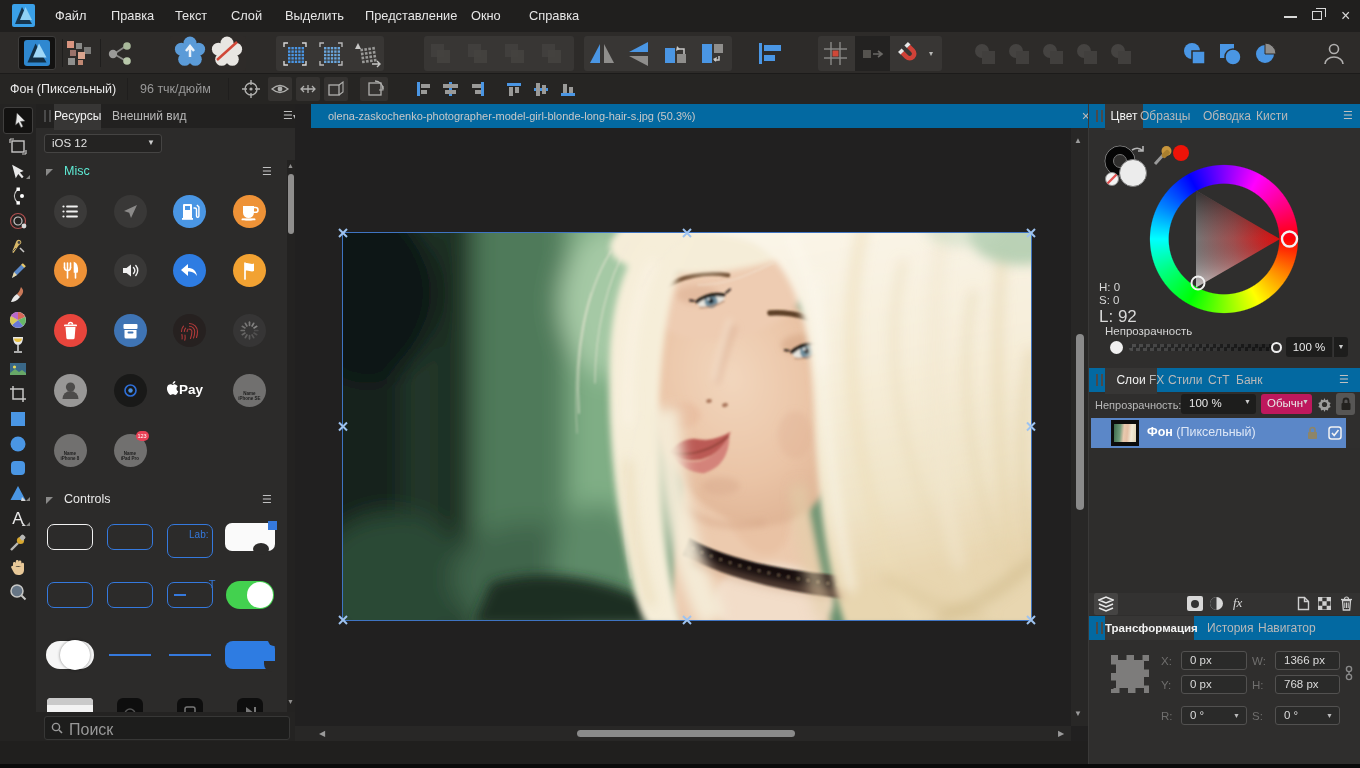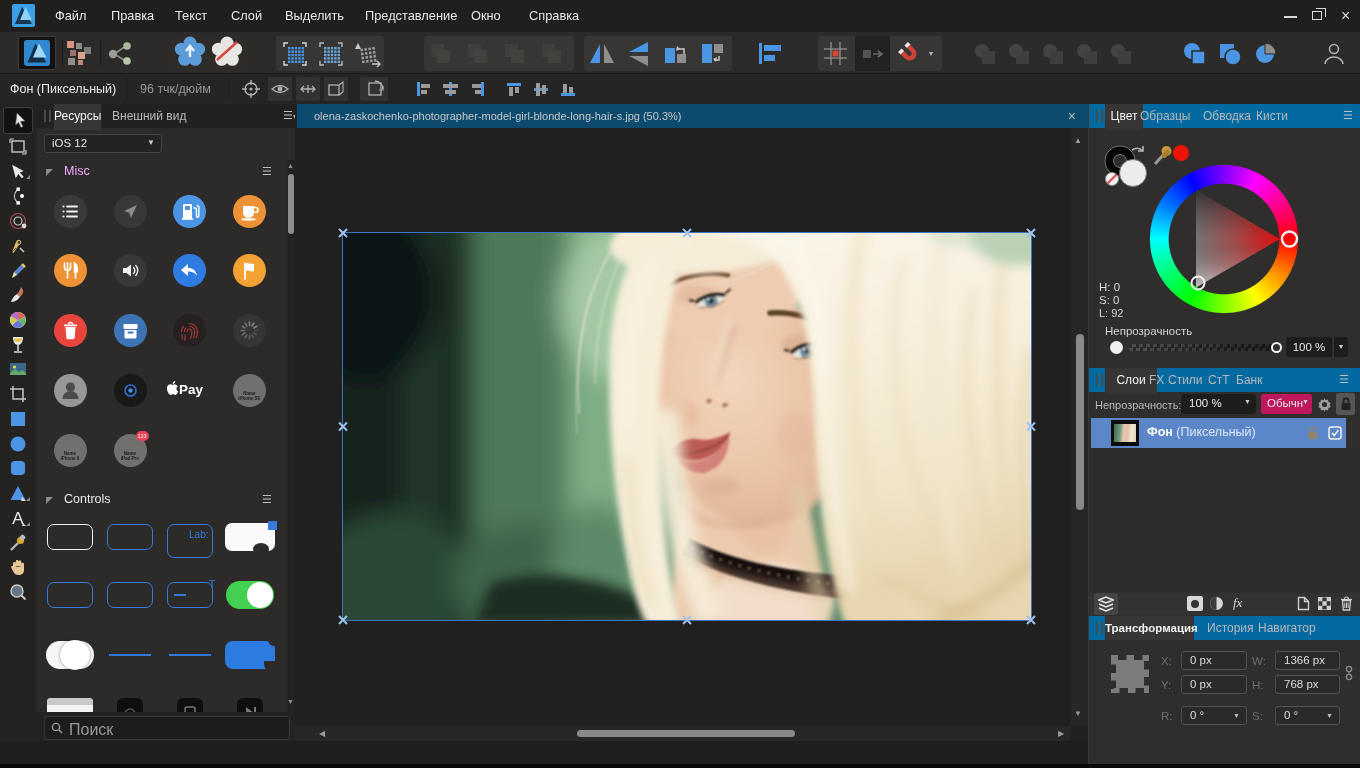--- a/index.html
+++ b/index.html
@@ -19,21 +19,21 @@
 
 #lpanel{left:36px;top:104px;width:259px;height:637px;background:#2c2b2a;}
 .phead{position:absolute;left:0;width:100%;height:24px;background:#222120;}
 .ptab{position:absolute;top:0;height:24px;font-size:12px;line-height:24px;padding:0;color:#b9b9b9;white-space:nowrap;}
 .ptab.act{background:#373635;color:#f2f2f2;height:26px;text-align:center;}
 .grip{position:absolute;top:6px;width:7px;height:12px;border-left:2px solid #4a4a4a;border-right:2px solid #4a4a4a;}
 .hamb{position:absolute;color:#c0c0c0;font-size:11px;}
 .circ{position:absolute;width:33px;height:33px;border-radius:50%;}
 
 #canvas{left:295px;top:104px;width:793px;height:637px;background:#212020;}
-#doctab{position:absolute;left:2px;top:0;width:793px;height:24px;background:#0c4a6e;color:#c8c8c8;font-size:11px;line-height:24px;}
+#doctab{position:absolute;left:16px;top:0;width:793px;height:24px;background:#0369a1;color:#c8c8c8;font-size:11px;line-height:24px;}
 
 #rpanel{left:1088px;top:104px;width:272px;height:664px;background:#2f2e2d;border-left:1px solid #3a3938;}
 .rtabs{position:absolute;left:0;width:272px;height:24px;background:#0369a1;}
 .field{position:absolute;background:#2a2a29;border:1px solid #525150;border-radius:3px;color:#dcdcdc;font-size:11.5px;}
 
 #statusbar{left:0;top:741px;width:1360px;height:23px;background:#343332;color:#c6c6c6;font-size:12px;line-height:22px;}
 #bottomblack{left:0;top:764px;width:1360px;height:4px;background:#0a0a0a;}
 </style></head>
 <body>
 <div id="app">
@@ -460,21 +460,21 @@
   <div class="abs" style="left:8px;top:30px;width:118px;height:19px;background:#242322;border:1px solid #454443;border-radius:3px;">
     <span style="position:absolute;left:7px;top:2px;font-size:11.5px;color:#e2e2e2">iOS 12</span>
     <span style="position:absolute;right:6px;top:3px;font-size:8px;color:#cccccc">▼</span>
   </div>
 
   <div class="abs" id="lcontent" style="left:0;top:56px;width:259px;height:552px;overflow:hidden;">
         <div class="abs" style="left:0;top:0px;width:259px;height:24px;">
           <svg style="position:absolute;left:9px;top:8px" width="9" height="9" viewBox="0 0 9 9">
             <path d="M1 8 L8 8 L8 1 Z" fill="#8a8a89" transform="rotate(180 4.5 4.5)"></path>
           </svg>
-          <span style="position:absolute;left:28px;top:4px;font-size:12.5px;color:#f0abfc;">Misc</span>
+          <span style="position:absolute;left:28px;top:4px;font-size:12.5px;color:#5eead4;">Misc</span>
           <span class="hamb" style="left:226px;top:5px;">☰</span>
         </div>
         <div class="circ" style="left:17.5px;top:35.0px;background:#3b3a39;"><svg width="33" height="33" viewBox="0 0 33 33">
             <g stroke="#f0f0f0" stroke-width="1.8" stroke-linecap="round">
               <line x1="13" y1="11.5" x2="23" y2="11.5"></line>
               <line x1="13" y1="16.5" x2="23" y2="16.5"></line>
               <line x1="13" y1="21.5" x2="23" y2="21.5"></line>
             </g>
             <g fill="#f0f0f0">
               <circle cx="9.5" cy="11.5" r="1.1"></circle>
@@ -889,21 +889,21 @@
    </defs>
    <g>
           <polygon points="47,26.5 47,123.5 131,75" fill="url(#tg1)"></polygon>
           <polygon points="47,26.5 47,123.5 131,75" fill="url(#tg2)" opacity=".66"></polygon>
         </g>
    <circle cx="49" cy="119" r="6.5" fill="none" stroke="#f2f2f2" stroke-width="2"></circle>
    <circle cx="140.5" cy="75" r="7.5" fill="none" stroke="#f2f2f2" stroke-width="2.4"></circle>
  </svg>
  <div class="abs" style="left:10px;top:177px;color:#d8d8d8;font-size:11.5px;">H: 0</div>
  <div class="abs" style="left:10px;top:190px;color:#d8d8d8;font-size:11.5px;">S: 0</div>
- <div class="abs" style="left:10px;top:203px;color:#d8d8d8;font-size:11px;">L: 92</div>
+ <div class="abs" style="left:10px;top:203px;color:#d8d8d8;font-size:17px;">L: 92</div>
  <div class="abs" style="left:16px;top:221px;color:#d5d5d5;font-size:11.5px;">Непрозрачность</div>
  <div class="abs" style="left:21px;top:237px;width:13px;height:13px;border-radius:50%;background:#f0f0f0;"></div>
  <div class="abs" style="left:40px;top:240px;width:144px;height:7px;border-radius:3px;background:linear-gradient(to right,rgba(90,90,90,0.9),rgba(40,40,40,0.95)),repeating-conic-gradient(#6a6a6a 0% 25%, #3a3a3a 0% 50%);background-size:100% 100%,7px 7px;background-blend-mode:overlay;"></div>
  <div class="abs" style="left:182px;top:238px;width:11px;height:11px;border-radius:50%;border:2px solid #f0f0f0;background:#2f2e2d;"></div>
  <div class="abs" style="left:197px;top:233px;width:46px;height:20px;background:#1d1d1c;border-radius:3px 0 0 3px;color:#e8e8e8;font-size:11.5px;text-align:center;line-height:20px;">100 %</div>
  <div class="abs" style="left:244px;top:233px;width:15px;height:20px;background:#1d1d1c;border-left:1px solid #343434;border-radius:0 3px 3px 0;color:#ccc;font-size:7px;text-align:center;line-height:20px;">▼</div>
 
  <div class="rtabs" style="top:264px">
    <div class="grip" style="left:7px"></div>
    <div class="ptab act" style="left:16px;width:52px;">Слои</div>

